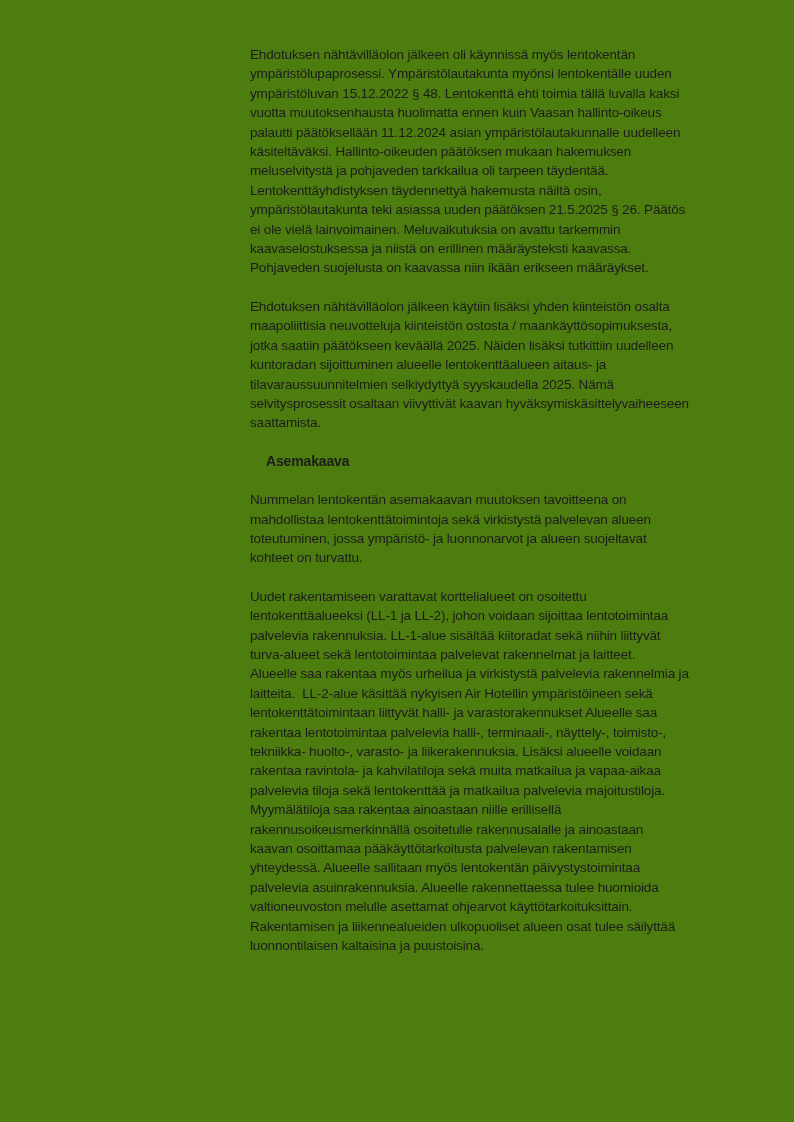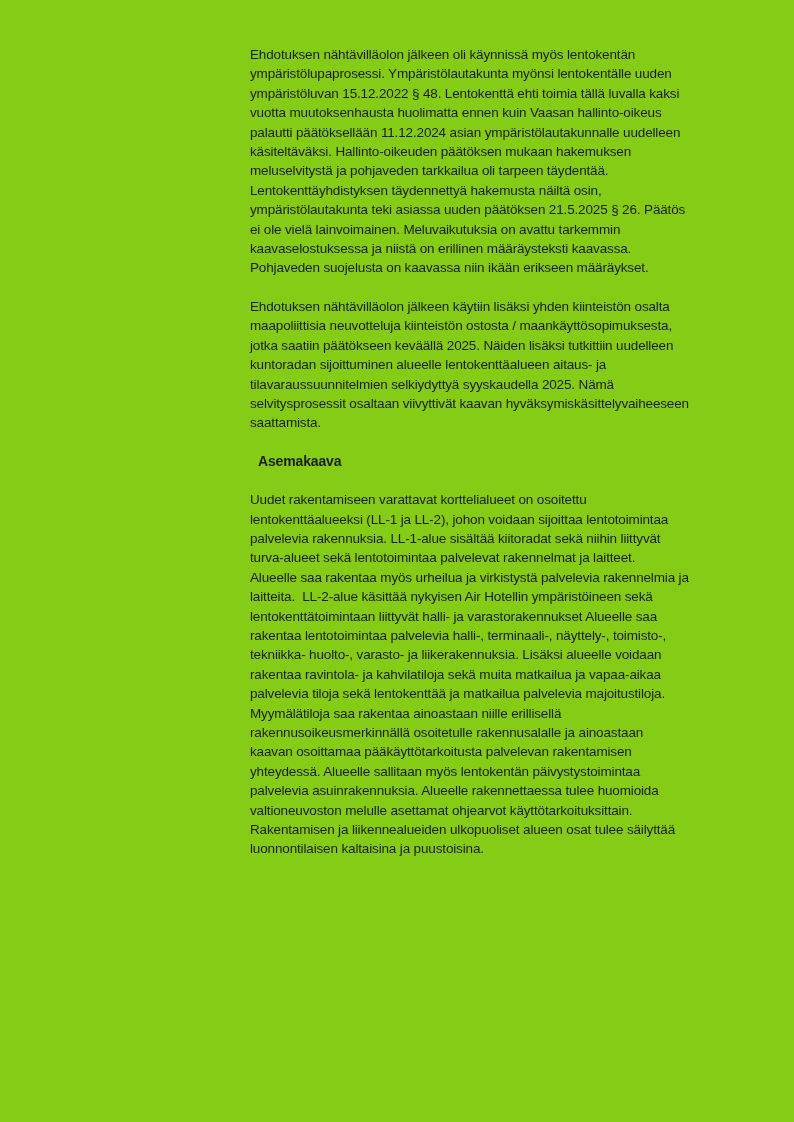--- a/index.html
+++ b/index.html
@@ -4,40 +4,40 @@
 <style>
   html, body {
     margin: 0;
     padding: 0;
     background: #ffffff;
   }
   .page {
     position: relative;
     width: 794px;
     height: 1122px;
-    background: #84cc16;
+    background: #4d7c0f;
     overflow: hidden;
     font-family: "Liberation Sans", "DejaVu Sans", sans-serif;
   }
   .content {
     position: absolute;
     left: 250px;
     top: 45px;
     width: 500px;
     color: #1c1c1c;
     font-size: 13.5px;
     letter-spacing: -0.15px;
     line-height: 19.4px;
   }
   .para {
     margin: 0 0 19px 0;
     white-space: pre;
   }
   .heading {
-    margin: 0 0 19px 8px;
+    margin: 0 0 19px 16px;
     font-weight: bold;
     font-size: 14px;
     white-space: pre;
   }
 </style>
 </head>
 <body>
 
 <div class="page">
   <div class="content">
@@ -58,20 +58,24 @@
 maapoliittisia neuvotteluja kiinteistön ostosta / maankäyttösopimuksesta,
 jotka saatiin päätökseen keväällä 2025. Näiden lisäksi tutkittiin uudelleen
 kuntoradan sijoittuminen alueelle lentokenttäalueen aitaus- ja
 tilavaraussuunnitelmien selkiydyttyä syyskaudella 2025. Nämä
 selvitysprosessit osaltaan viivyttivät kaavan hyväksymiskäsittelyvaiheeseen
 saattamista.</p>
 
 
     <h2 class="heading">Asemakaava</h2>
 
+    <p class="para">Nummelan lentokentän asemakaavan muutoksen tavoitteena on
+mahdollistaa lentokenttätoimintoja sekä virkistystä palvelevan alueen
+toteutuminen, jossa ympäristö- ja luonnonarvot ja alueen suojeltavat
+kohteet on turvattu.</p>
 
     <p class="para">Uudet rakentamiseen varattavat korttelialueet on osoitettu
 lentokenttäalueeksi (LL-1 ja LL-2), johon voidaan sijoittaa lentotoimintaa
 palvelevia rakennuksia. LL-1-alue sisältää kiitoradat sekä niihin liittyvät
 turva-alueet sekä lentotoimintaa palvelevat rakennelmat ja laitteet.
 Alueelle saa rakentaa myös urheilua ja virkistystä palvelevia rakennelmia ja
 laitteita.  LL-2-alue käsittää nykyisen Air Hotellin ympäristöineen sekä
 lentokenttätoimintaan liittyvät halli- ja varastorakennukset Alueelle saa
 rakentaa lentotoimintaa palvelevia halli-, terminaali-, näyttely-, toimisto-,
 tekniikka- huolto-, varasto- ja liikerakennuksia. Lisäksi alueelle voidaan

